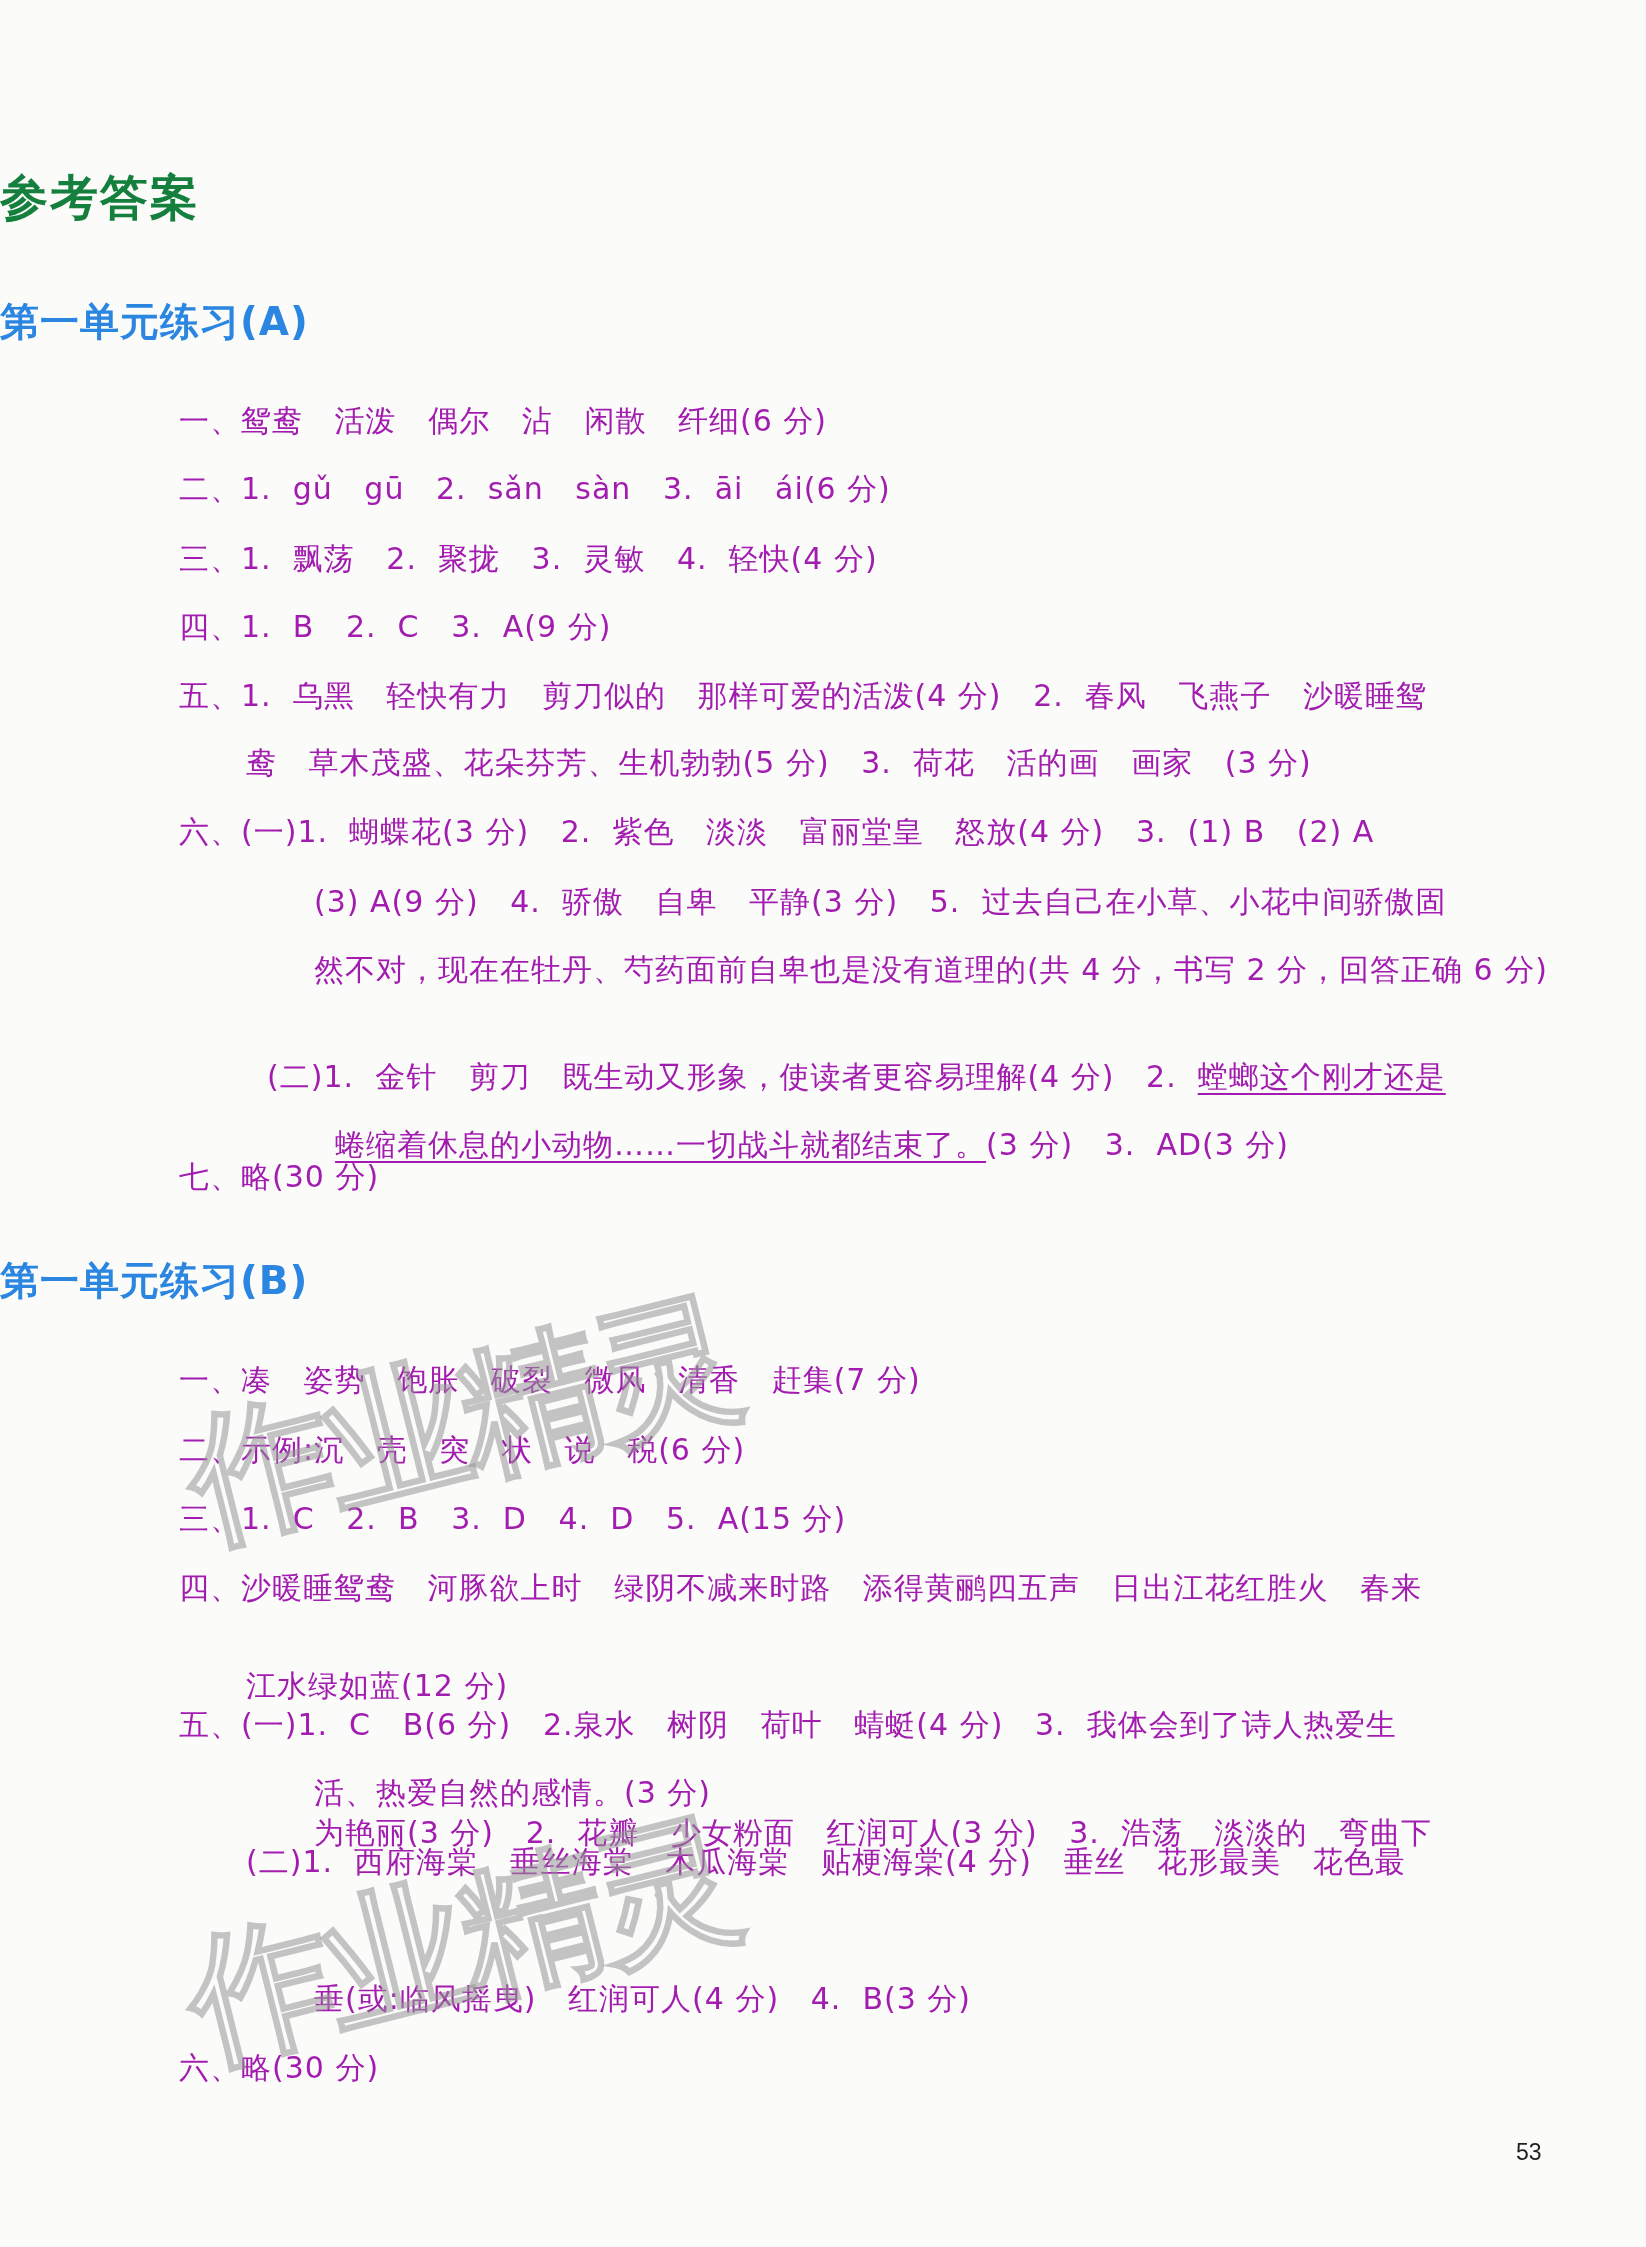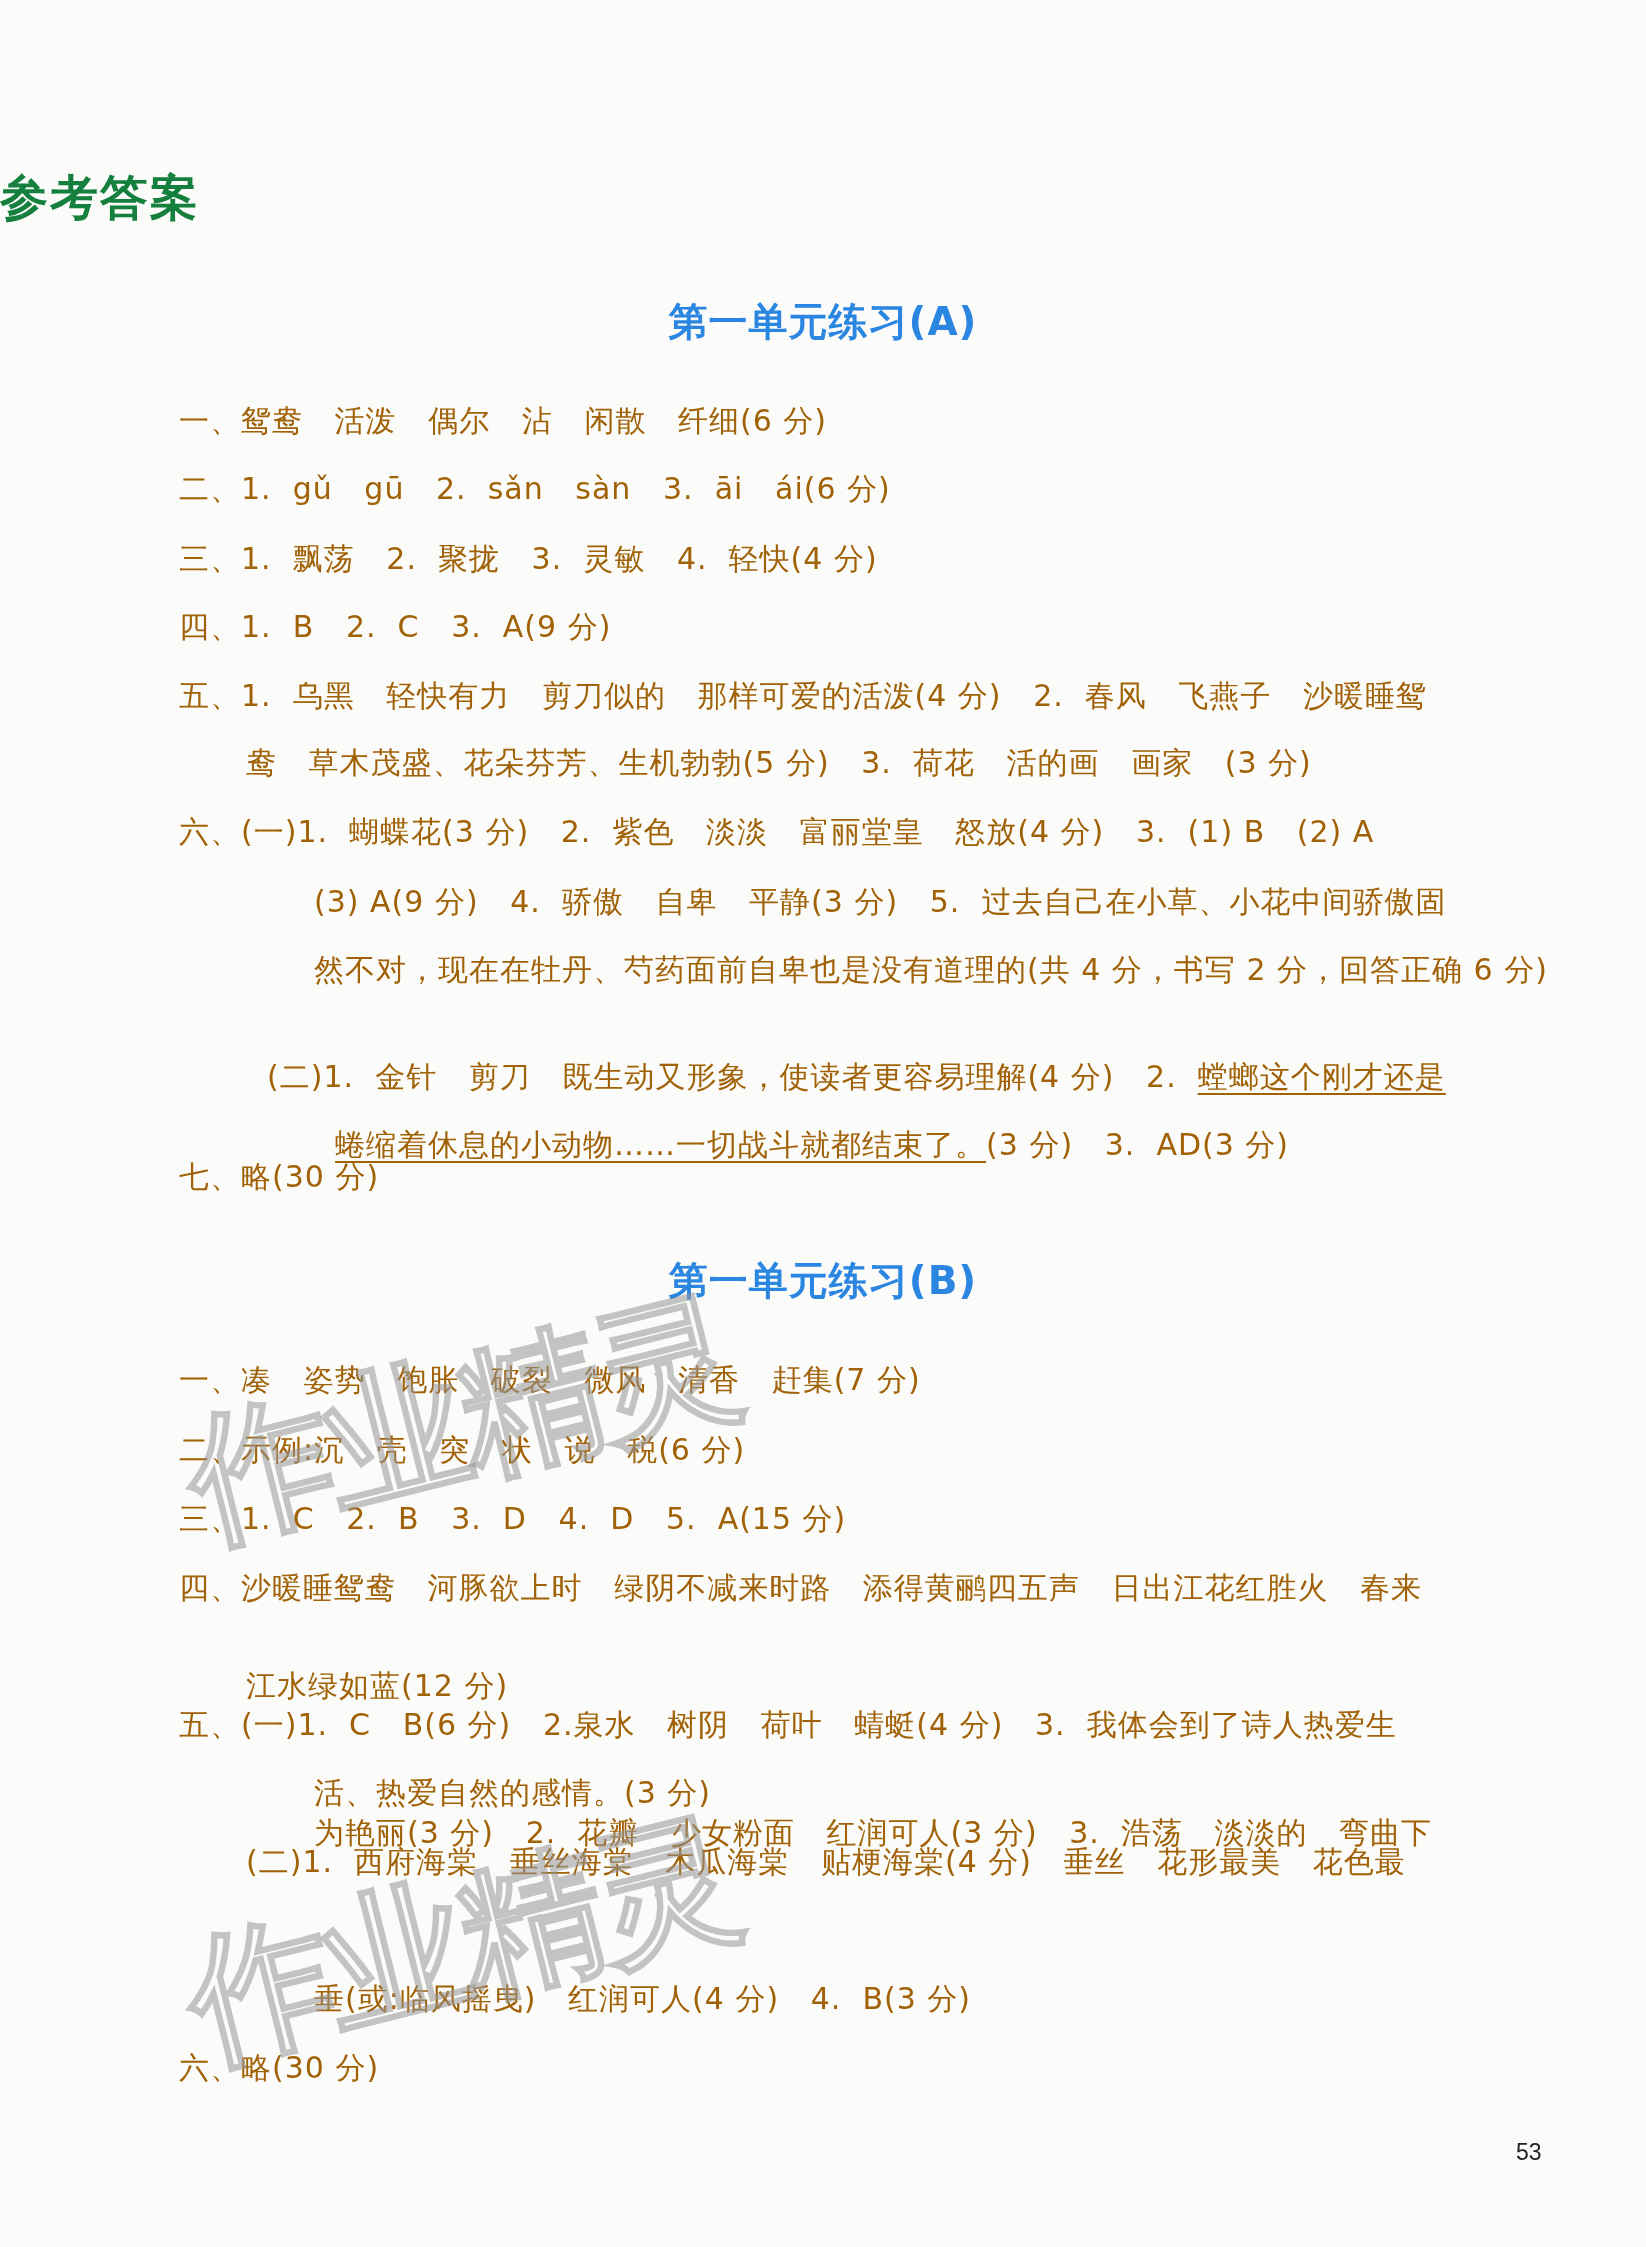--- a/index.html
+++ b/index.html
@@ -12,28 +12,28 @@
     color: #222;
   }
   .title {
     position: absolute; left: 0; width: 1646px; top: 166px;
     text-align: left; font-size: 48px; font-weight: bold;
     color: #15803d; letter-spacing: 1.9px;
     font-family: Liberation Sans, sans-serif;
   }
   .heading {
     position: absolute; left: 0; width: 1646px;
-    text-align: center; font-size: 39px; font-weight: bold;
+    text-align: left; font-size: 39px; font-weight: bold;
     color: #2a86e0; letter-spacing: 1px;
     font-family: "DejaVu Sans", sans-serif;
   }
   .line {
     position: absolute; white-space: pre;
     font-size: 30px; line-height: 39px; height: 39px;
-    color: #a16207;
+    color: #a21caf;
     font-family: "DejaVu Sans", sans-serif;
     letter-spacing: 1px;
   }
   .l0 { left: 179px; }
   .l1 { left: 246px; }
   .l2 { left: 314px; }
   .u { text-decoration: underline; text-decoration-thickness: 1.9px; text-underline-offset: 5.8px; }
   .page-number {
     position: absolute; left: 1516px; top: 2139px;
     font-size: 23px; color: #222;

